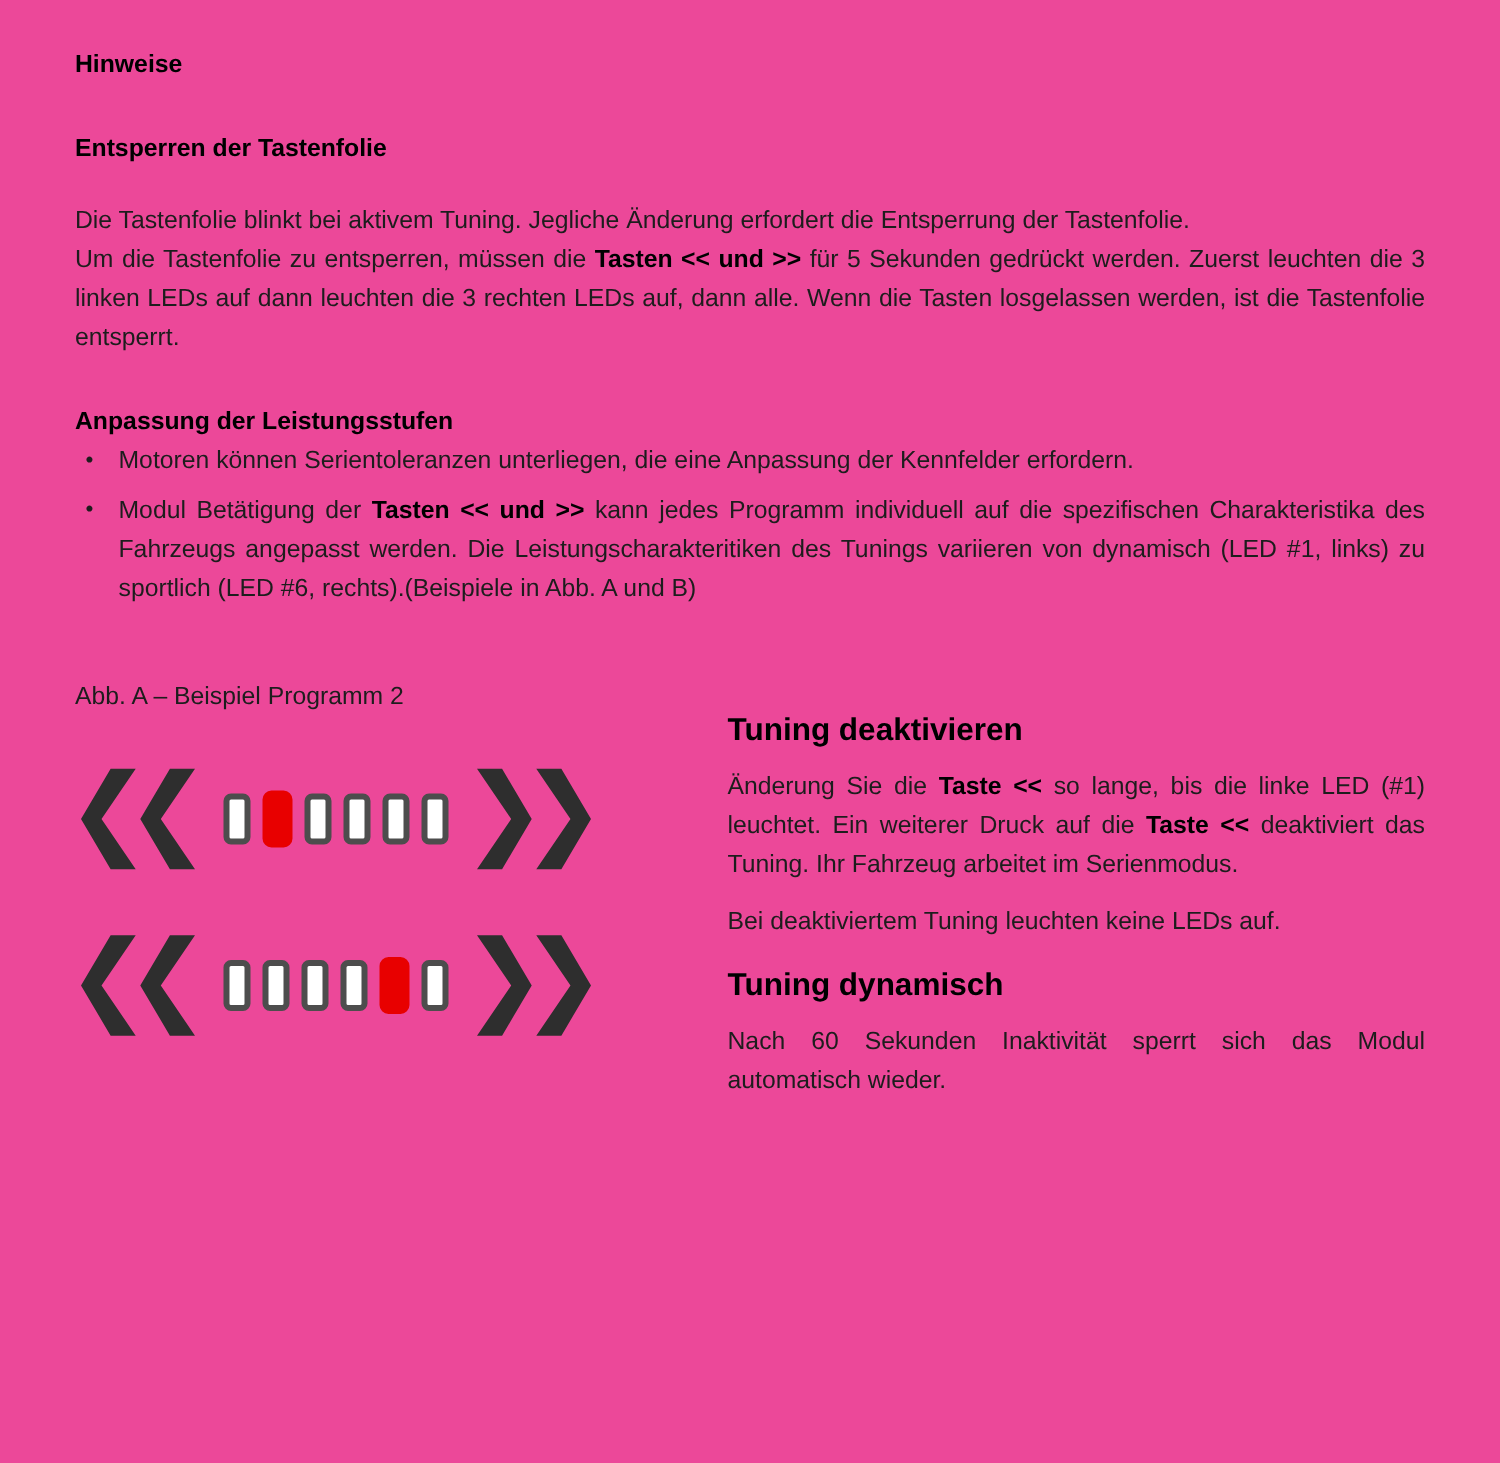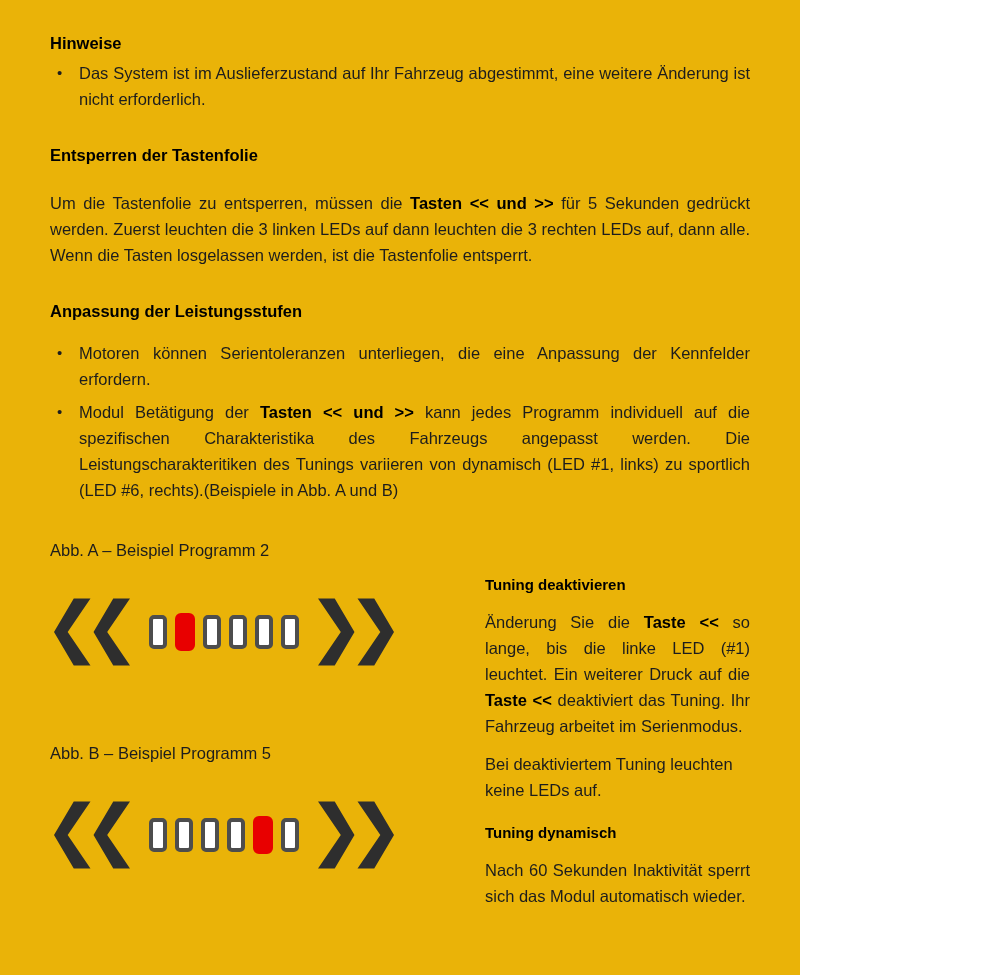--- a/index.html
+++ b/index.html
@@ -4,23 +4,23 @@
 <style>
   * { margin:0; padding:0; box-sizing:border-box; }
   html,body { background:#ffffff; }
   body {
     width:1000px; height:975px;
     font-family:"Liberation Sans", sans-serif;
     color:#1d1d1d;
     overflow:hidden;
   }
   .page {
-    width:800px; height:975px;
+    width:1000px; height:975px;
     padding:30px 50px 16px 50px;
-    background:#eab308;
+    background:#ec4899;
     overflow:hidden;
   }
   .h2 {
     font-size:16.5px; font-weight:bold; color:#000;
     line-height:26px;
   }
   .sec-gap { margin-top:30px; }
   p, .line { font-size:16.5px; line-height:26px; }
   .just { text-align:justify; }
   .b { font-weight:bold; color:#000; }
@@ -36,21 +36,21 @@
     position:absolute; left:7px; top:0;
     font-size:15px;
   }
   ul.bullets.spaced li + li { margin-top:7px; }
   .para-block { margin-top:22px; }
 
   
   .twocol { display:flex; margin-top:34px; }
   .leftcol { width:435px; flex:0 0 435px; }
   .rightcol { flex:1; padding-top:35px; }
-  .caption { font-size:16.5px; line-height:26px; }
+  .caption { font-size:16.5px; line-height:26px;margin-top:12px; }
   .caption.capb { margin-top:66px; }
   .figure {
     display:flex; align-items:center;
     gap:19px; margin-left:4px; margin-top:27px;
     height:84px;
   }
   .chev { display:block; fill:var(--chevron,#2e2e2e); }
   .chev.flip { transform:scaleX(-1); }
   .ledstrip { display:flex; gap:8px; align-items:center; }
   .led {
@@ -58,43 +58,43 @@
     border:4px solid var(--led-outline,#4d4d4d);
     border-radius:5px;
     background:#fff;
   }
   .led.on {
     background:var(--led-active,#e80000);
     border-color:var(--led-active,#e80000);
     width:20px; height:38px; border-radius:6px;
   }
   .h3 {
-    font-size:15px; font-weight:bold; color:#000;
+    font-size:21px; font-weight:bold; color:#000;
     line-height:26px; margin-bottom:11px;
   }
   .h3.h3b { margin-top:17px; }
   .rightcol p { margin-bottom:12px; }
 </style>
 </head>
 <body>
 
 <div class="page">
 
   <div class="h2">Hinweise</div>
   <ul class="bullets">
-    <li>Das System ist im Auslieferzustand auf Ihr Fahrzeug abgestimmt, eine weitere Änderung ist nicht erforderlich.</li>
   </ul>
 
   <div class="h2 sec-gap">Entsperren der Tastenfolie</div>
   <div class="para-block">
+    <p>Die Tastenfolie blinkt bei aktivem Tuning. Jegliche Änderung erfordert die Entsperrung der Tastenfolie.</p>
     <p class="just"><span>Um die Tastenfolie zu entsperren, müssen die </span><span class="b">Tasten &lt;&lt; und &gt;&gt;</span><span> für 5 Sekunden gedrückt werden. Zuerst leuchten die 3 linken LEDs auf dann leuchten die 3 rechten LEDs auf, dann alle. Wenn die Tasten losgelassen werden, ist die Tastenfolie entsperrt.</span></p>
   </div>
 
   <div class="h2 sec-gap">Anpassung der Leistungsstufen</div>
-  <ul class="bullets spaced" style="margin-top:16px;">
+  <ul class="bullets spaced" style="margin-top:0;">
     <li>
       <div class="line">Motoren können Serientoleranzen unterliegen, die eine Anpassung der Kennfelder erfordern.</div>
     </li>
     <li class="just"><span>Modul Betätigung der </span><span class="b">Tasten &lt;&lt; und &gt;&gt;</span><span> kann jedes Programm individuell auf die spezifischen Charakteristika des Fahrzeugs angepasst werden. Die Leistungscharakteritiken des Tunings variieren von dynamisch (LED #1, links) zu sportlich (LED #6, rechts).(Beispiele in Abb. A und B)</span></li>
   </ul>
 
   <div class="twocol">
 
     <div class="leftcol">
       <div class="caption">Abb. A – Beispiel Programm 2</div>
@@ -110,21 +110,20 @@
             <div class="led"></div>
             <div class="led"></div>
             <div class="led"></div>
           </div>
         <svg class="chev flip" width="76" height="82" viewBox="0 0 100 88">
           <polygon points="26,0 48,0 18,44 48,88 26,88 0,44"></polygon>
           <polygon points="78,0 100,0 70,44 100,88 78,88 52,44"></polygon>
         </svg>
       </div>
 
-      <div class="caption capb">Abb. B – Beispiel Programm 5</div>
       <div class="figure">
         <svg class="chev" width="76" height="82" viewBox="0 0 100 88">
           <polygon points="26,0 48,0 18,44 48,88 26,88 0,44"></polygon>
           <polygon points="78,0 100,0 70,44 100,88 78,88 52,44"></polygon>
         </svg>
         <div class="ledstrip">
             <div class="led"></div>
             <div class="led"></div>
             <div class="led"></div>
             <div class="led"></div>

